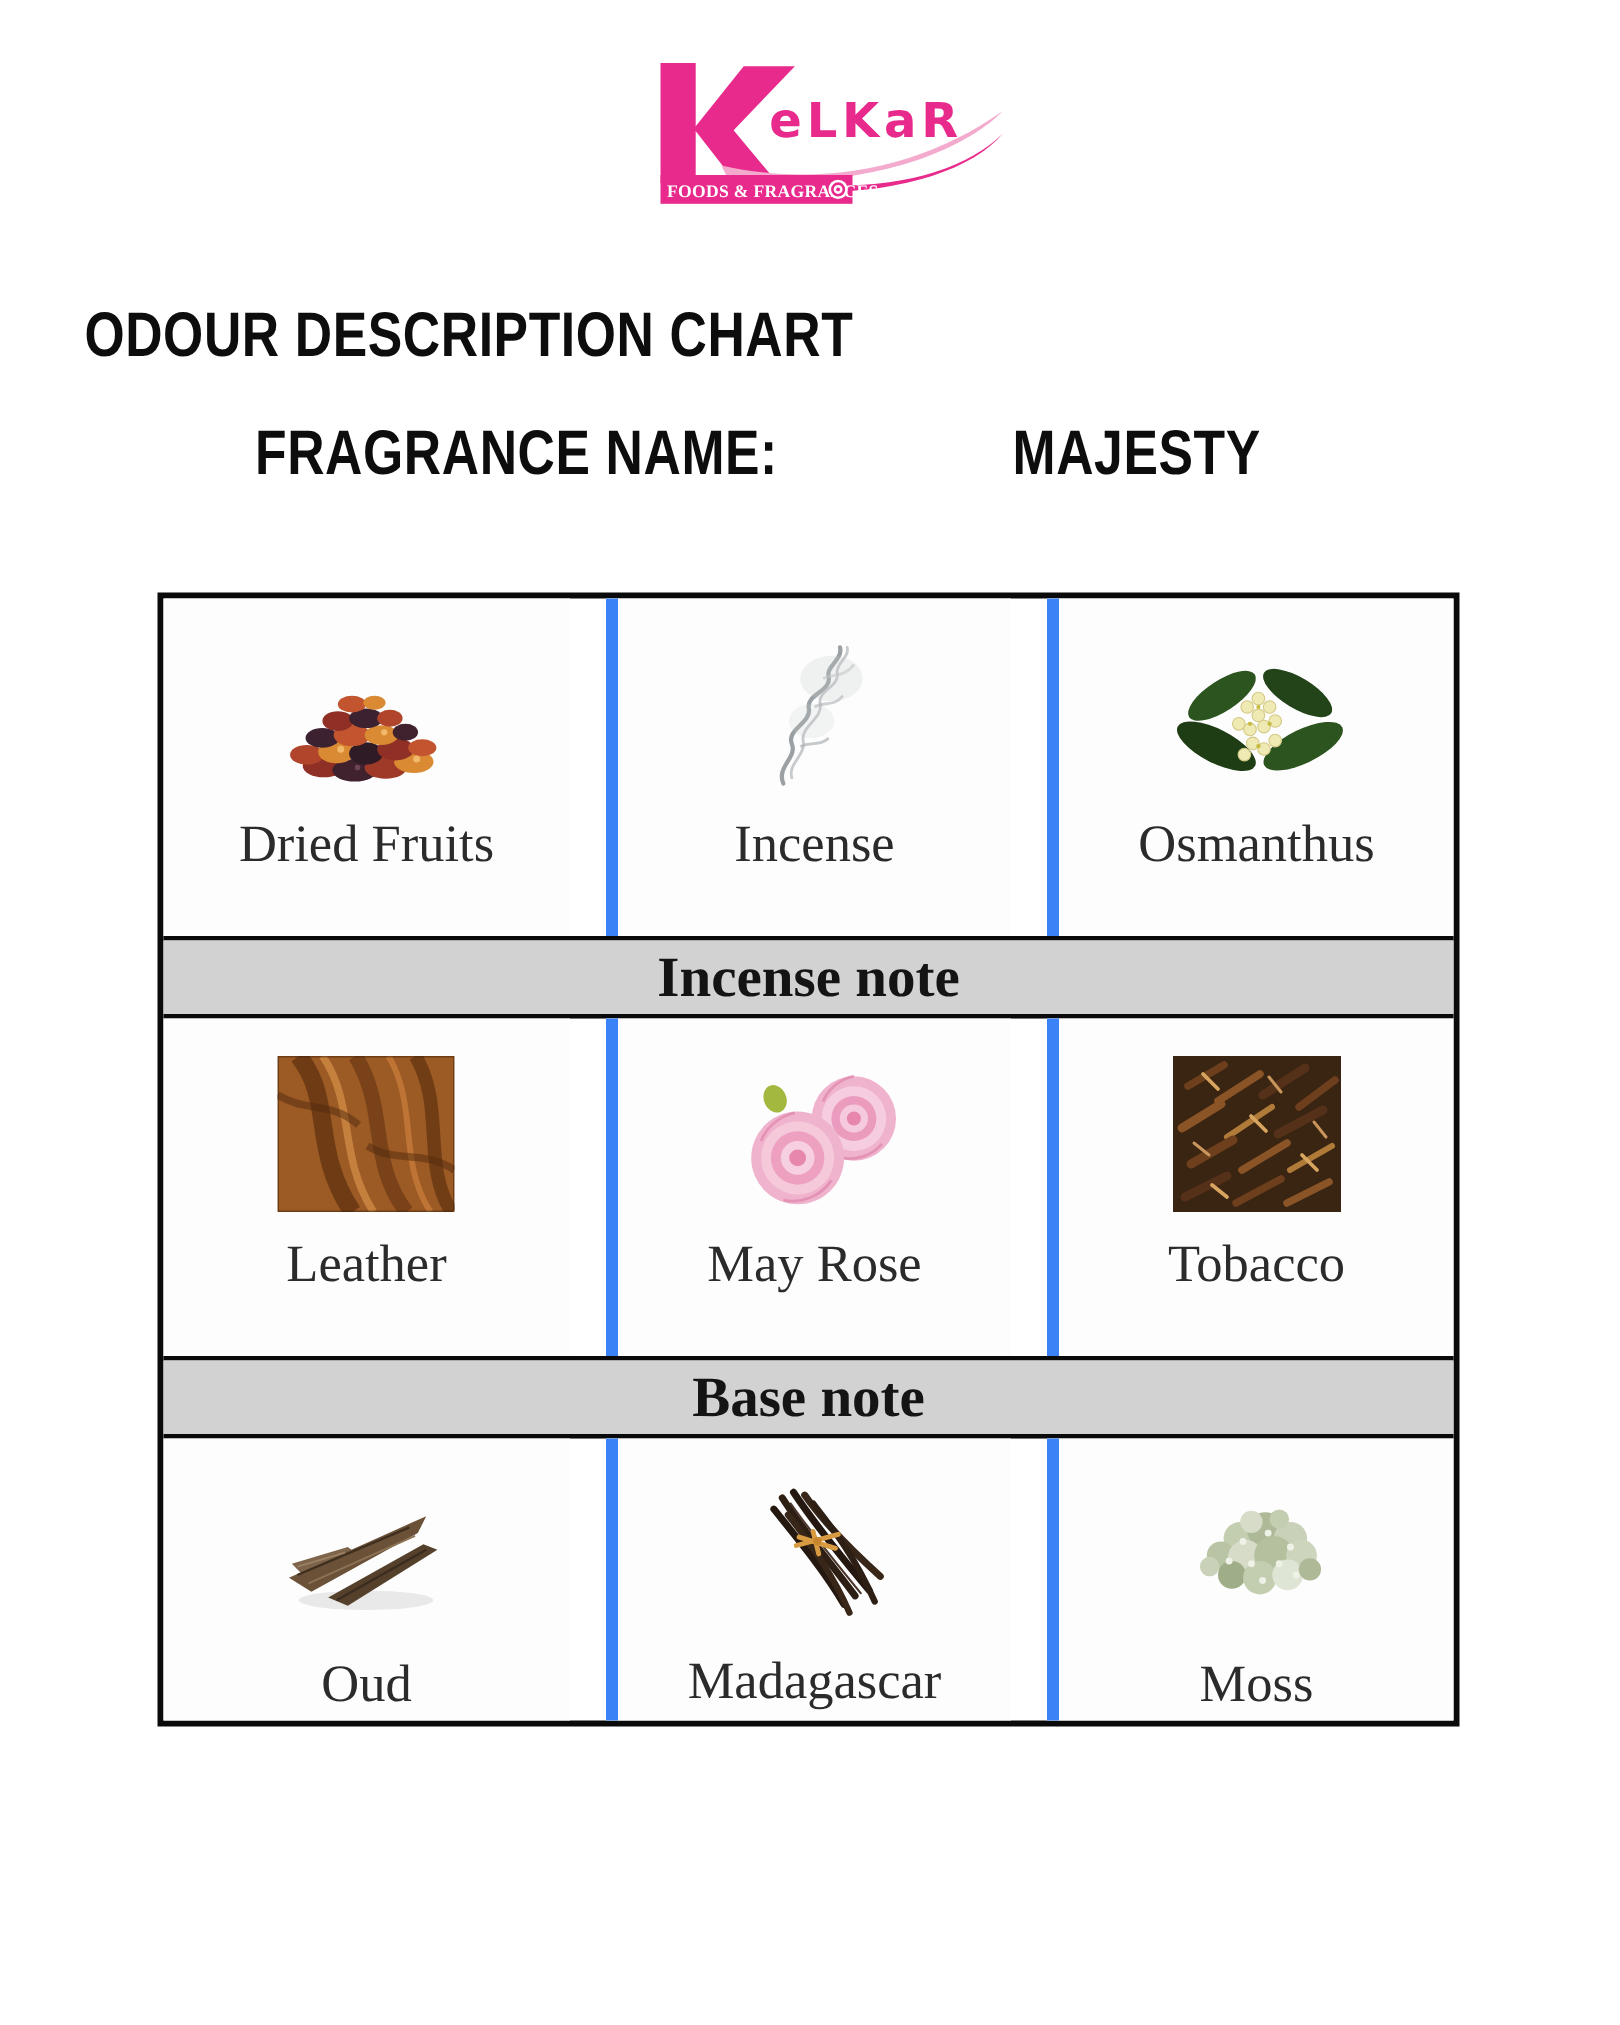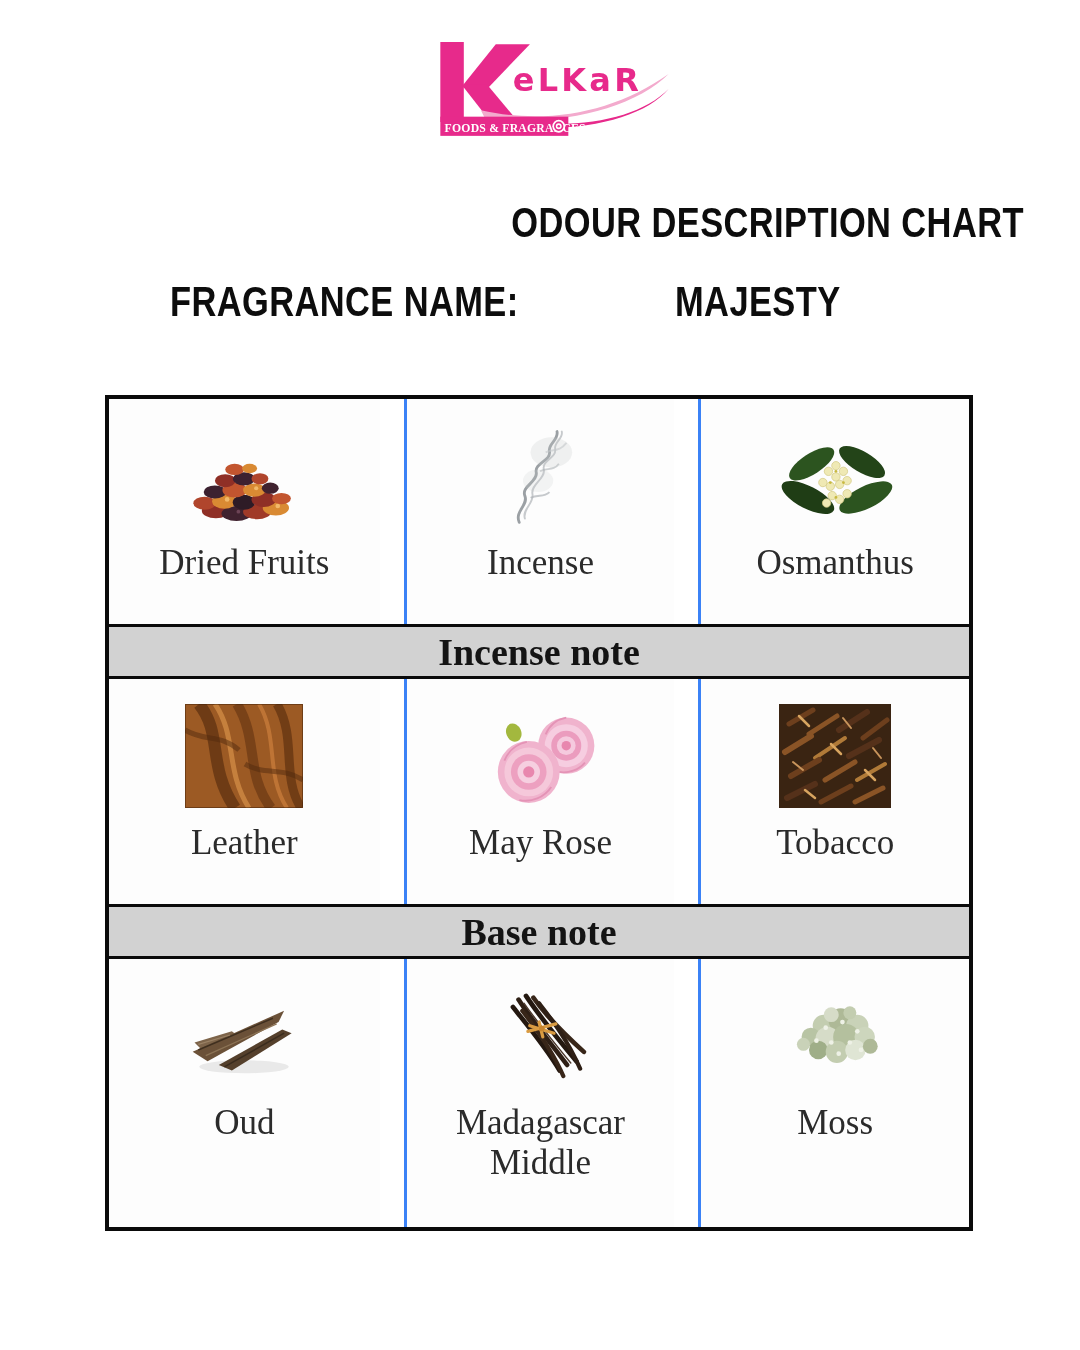--- a/index.html
+++ b/index.html
@@ -4,45 +4,45 @@
 <style>
   * { margin:0; padding:0; box-sizing:border-box; }
   html,body { background:#e9e9e9; }
   .page {
     position:relative; width:1080px; height:1350px; background:#ffffff;
     font-family:"Liberation Sans", sans-serif; overflow:hidden; margin:0 auto;
   }
   
   .logo-wrap { position:absolute; left:440px; top:42px; width:230px; height:96px; }
   
-  .title-row { position:absolute; top:200px; left:0; width:100%; text-align:right; }
+  .title-row { position:absolute; top:200px; left:0; width:100%; text-align:left; }
   .condensed {
     display:inline-block; font-weight:700; font-size:42px; color:#0d0d0d;
     transform:scaleX(.82); transform-origin:center; white-space:nowrap;
     letter-spacing:0.5px; line-height:46px;
   }
   .frag-label { position:absolute; top:279px; left:170px; transform-origin:left center; }
   .frag-value { position:absolute; top:279px; left:675px; transform-origin:left center; }
   
   .odour-table {
     position:absolute; left:105px; top:395px; width:868px;
     border:4px solid #0a0a0a; background:#fff;
   }
   .band {
     height:52px; background:#d2d2d2; border-bottom:3px solid #0a0a0a;
     display:flex; align-items:center; justify-content:center;
     font-family:"Liberation Serif", serif; font-weight:700; font-size:38px; color:#141414;
   }
   .note-row { display:grid; grid-template-columns:1fr 1fr 1fr; border-bottom:3px solid #0a0a0a; height:228px;gap:24px; }
-  .note-row.last { border-bottom:none; height:268px; }
+  .note-row.last { border-bottom:none; height:188px; }
   .cell {
     display:flex; flex-direction:column; align-items:center;
     padding-top:24px; background:#fdfdfd; overflow:hidden;
   }
-  .cell + .cell { border-left:3px solid #3b82f6; }
+  .cell + .cell { border-left:8px solid #3b82f6; }
   .cell-art { height:106px; display:flex; align-items:center; justify-content:center; }
   .cell-label {
     margin-top:14px; font-family:"Liberation Serif", serif; font-size:35px; color:#2b2b2b;
     text-align:center; line-height:40px; max-width:215px;
   }
 </style>
 </head>
 <body>
 
 <div class="page">

